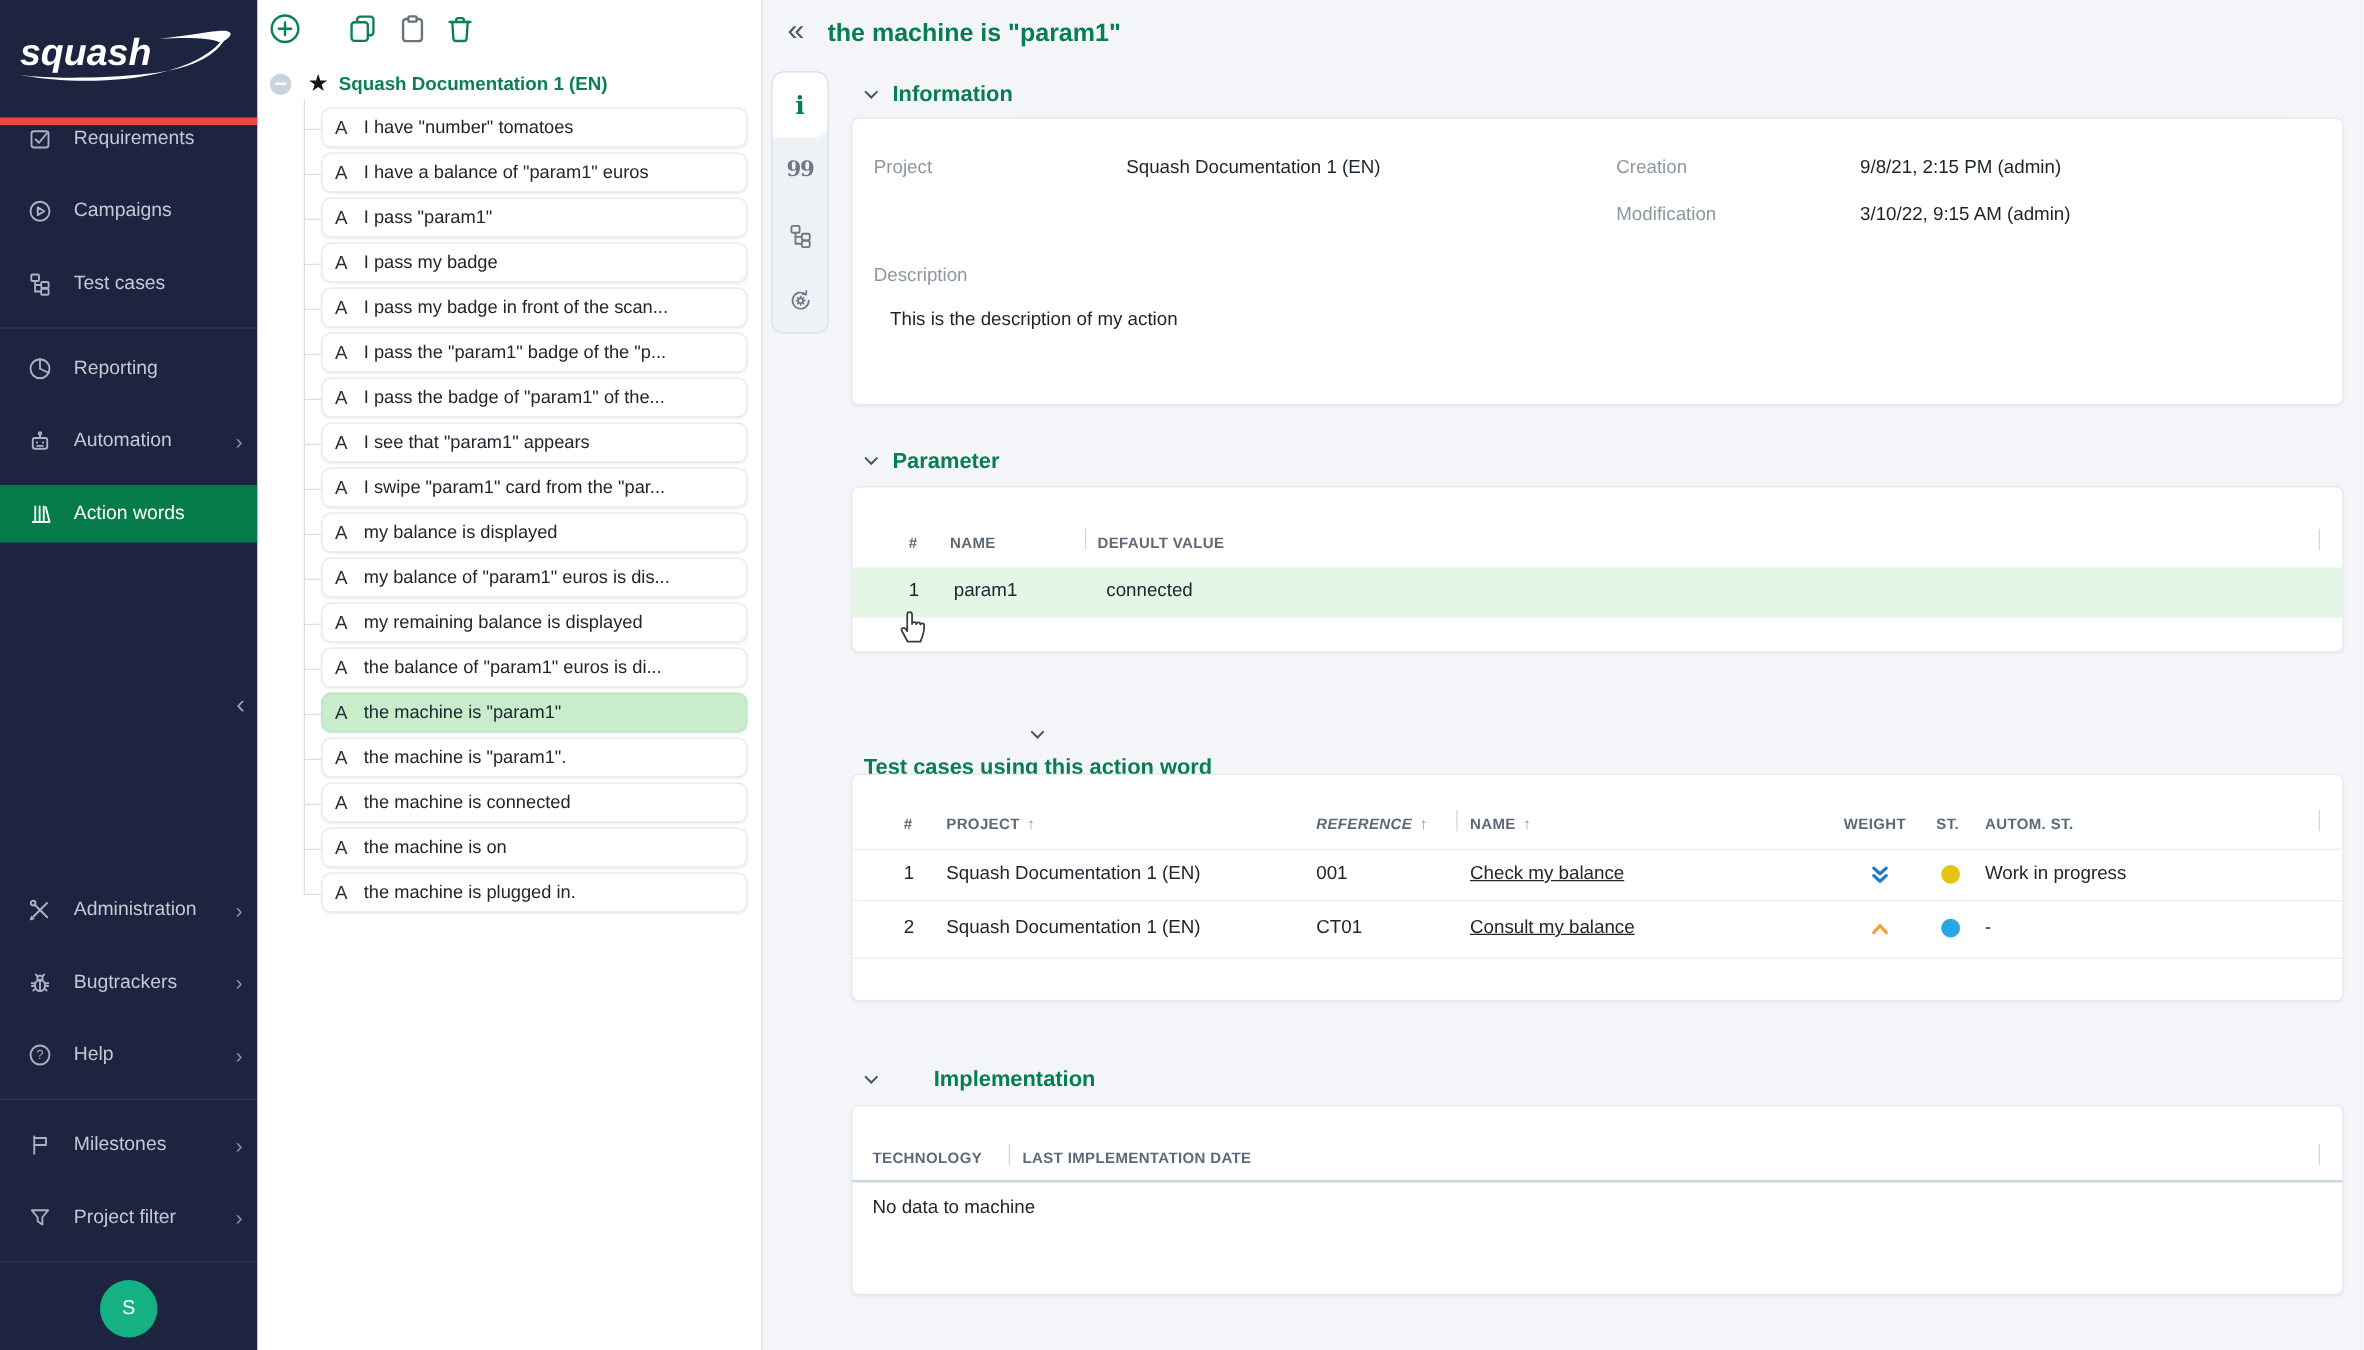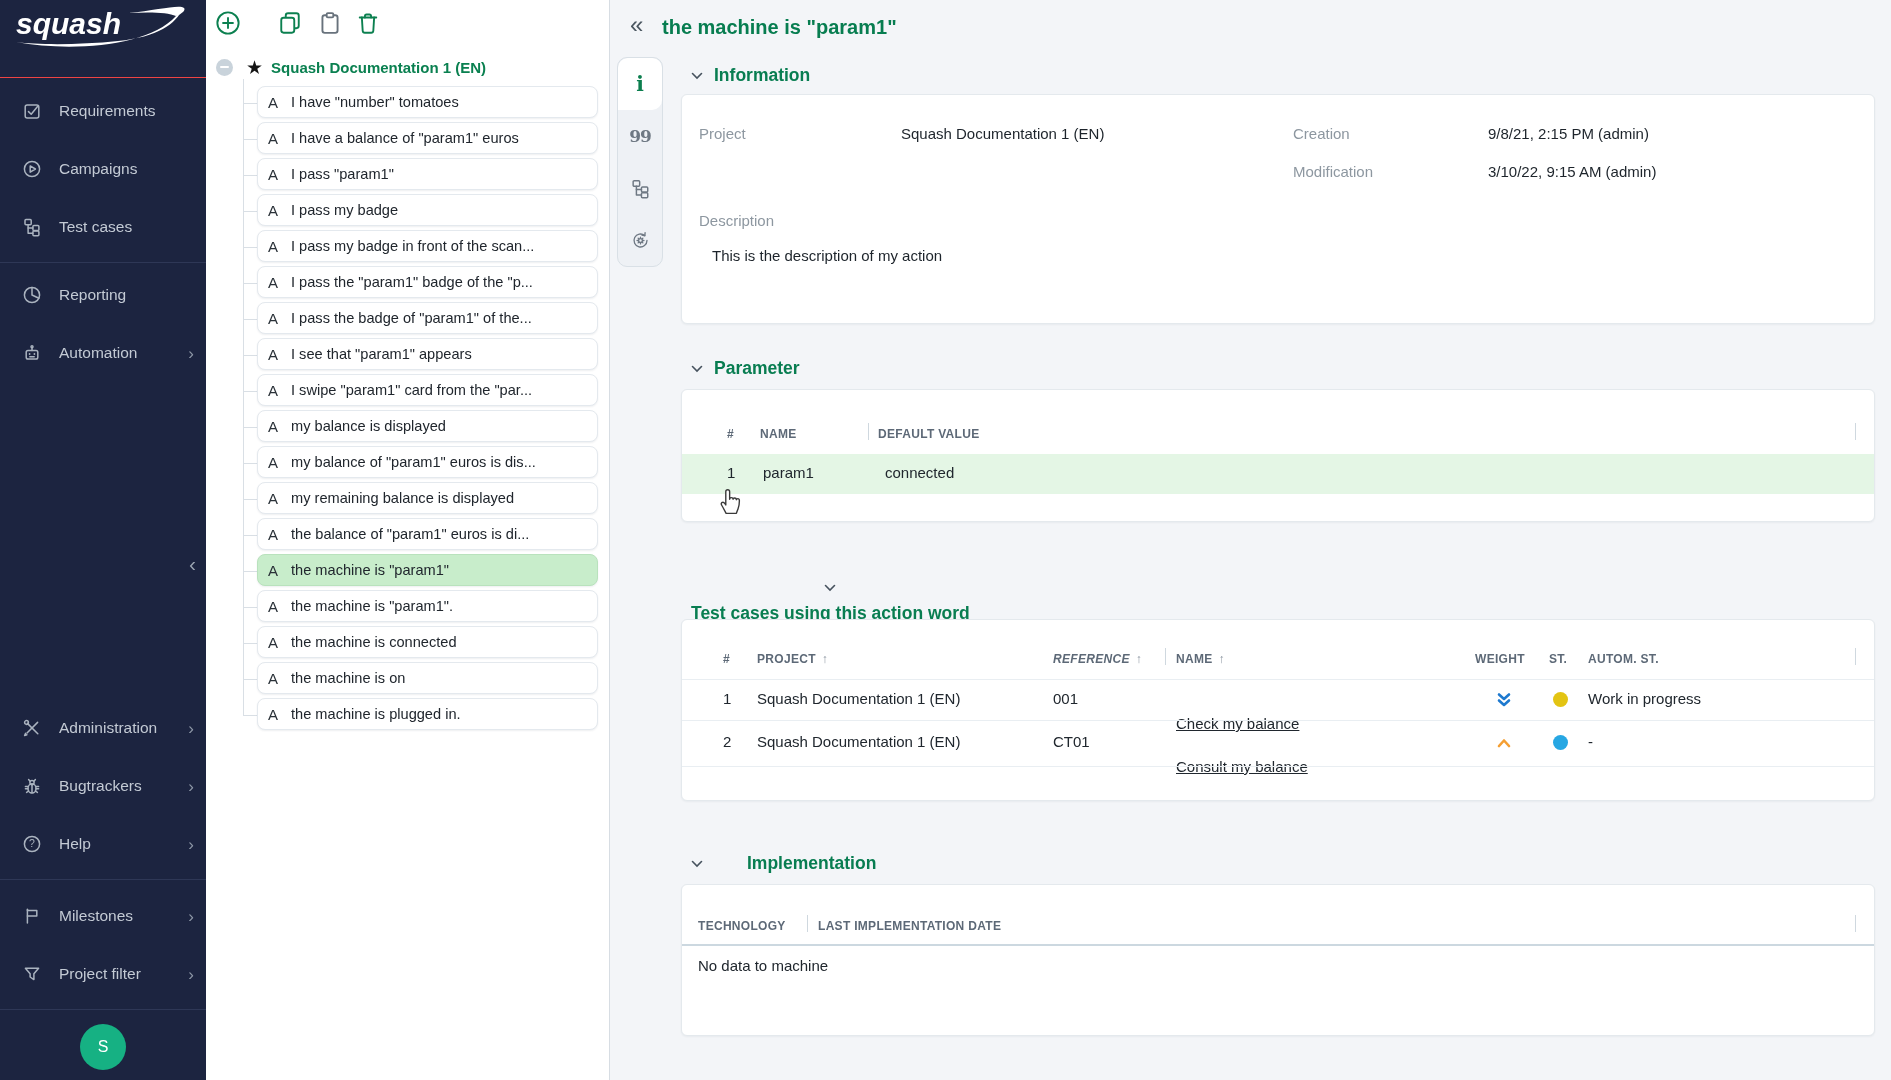--- a/index.html
+++ b/index.html
@@ -3,21 +3,21 @@
 <meta charset="utf-8">
 <style>
   html,body{margin:0;padding:0;}
   body{width:1891px;height:1080px;font-family:"Liberation Sans",sans-serif;}
   .app{position:relative;width:1891px;height:1080px;background:#f3f5f8;overflow:hidden;}
   .abs{position:absolute;}
   svg{display:block;}
 
   
   .sidebar{position:absolute;left:0;top:0;bottom:0;width:206px;background:#1c2440;}
-  .logo{height:78px;border-bottom:1px solid #ef4444;display:flex;align-items:flex-start;padding-left:8px;box-sizing:border-box;}
+  .logo{height:100px;border-bottom:6px solid #ef4444;display:flex;align-items:center;padding-left:8px;box-sizing:border-box;}
   .nav-group{position:absolute;left:0;right:0;}
   .nav-item{display:flex;align-items:center;height:46px;padding:0 12px 0 22px;gap:17px;font-size:15.5px;color:#c3cad4;margin-bottom:12px;cursor:pointer;}
   .nav-item .micon{width:20px;height:20px;color:#aab3bf;}
   .nav-item .micon svg{width:20px;height:20px;fill:none;stroke:currentColor;stroke-width:1.5;stroke-linecap:round;stroke-linejoin:round;}
   .nav-item.selected{background:#067c4b;color:#fff;}
   .nav-item.selected .micon{color:#fff;}
   .nav-chev{margin-left:auto;color:#8d97a6;font-size:17px;line-height:1;}
   .nav-div{height:1px;background:#2e3756;margin:0 0 9px 0;}
   .collapse-arrow{position:absolute;top:552px;right:10px;color:#9aa4b0;font-size:21px;cursor:pointer;}
   .avatar{position:absolute;bottom:10px;left:50%;transform:translateX(-50%);width:46px;height:46px;border-radius:50%;background:#16b183;color:#fff;display:flex;align-items:center;justify-content:center;font-size:16px;cursor:pointer;}
@@ -55,21 +55,21 @@
   .sec{position:absolute;left:10px;display:flex;align-items:center;gap:11px;color:#087d51;font-weight:bold;font-size:17.5px;cursor:pointer;}
   .card{position:absolute;left:0;right:0;background:#fff;border:1px solid #e4e9ed;border-radius:6px;box-shadow:0 1px 2px rgba(27,35,50,.05);box-sizing:border-box;}
   .lbl{font-size:15px;color:#8d97a0;white-space:nowrap;}
   .val{font-size:15px;color:#1d242b;white-space:nowrap;}
   .th{font-size:12px;font-weight:bold;color:#5d6977;letter-spacing:.3px;white-space:nowrap;}
   .cell{font-size:15px;color:#20272e;white-space:nowrap;}
   .vdiv{width:1px;height:17px;background:#cfd8df;}
   .hsep{position:absolute;left:0;right:0;height:1px;background:#e9eef2;}
   .sortarr{color:#8b95a0;font-size:12px;margin-left:6px;}
   .dot{width:15px;height:15px;border-radius:50%;display:inline-block;}
-  .link{text-decoration:underline;cursor:pointer;margin-top:25px;}
+  .link{text-decoration:underline;cursor:pointer;}
 </style>
 </head>
 <body>
 
 <div class="app">
 
   <div class="sidebar">
     <div class="logo">
       <svg width="178" height="58" viewBox="0 0 178 58">
         <path d="M8 42 C 62 52 140 47 168 16 C 172 12 174 10 175 8 C 168 24 150 37 110 41 C 72 45 30 45 8 42 Z" fill="#fff"></path>
@@ -125,20 +125,32 @@
               <rect x="4.2" y="7.4" width="11.6" height="8.6" rx="1.8"></rect>
               <path d="M10 4.8 V7.4"></path>
               <circle cx="10" cy="3.7" r="1"></circle>
               <circle cx="7.6" cy="11" r="0.9" fill="currentColor" stroke="none"></circle>
               <circle cx="12.4" cy="11" r="0.9" fill="currentColor" stroke="none"></circle>
               <path d="M7.8 13.7 h4.4"></path>
             </svg>
         </span>
         <span>Automation</span>
         <span class="nav-chev">›</span>
+      </div>
+      <div class="nav-item selected">
+        <span class="micon">
+          <svg viewBox="0 0 20 20">
+              <path d="M4.2 16.6 h13.4"></path>
+              <path d="M6.2 4.2 V16.4"></path>
+              <path d="M9.7 4.2 V16.4"></path>
+              <path d="M13 4.2 V16.4"></path>
+              <path d="M14.7 4.8 L17.5 16.2"></path>
+            </svg>
+        </span>
+        <span>Action words</span>
       </div>
     </div>
 
     <span class="collapse-arrow">‹</span>
 
     <div class="nav-group" style="top:705px;">
       <div class="nav-item">
         <span class="micon">
           <svg viewBox="0 0 20 20">
               <path d="M5.4 5.4 L15.8 15.8"></path>

